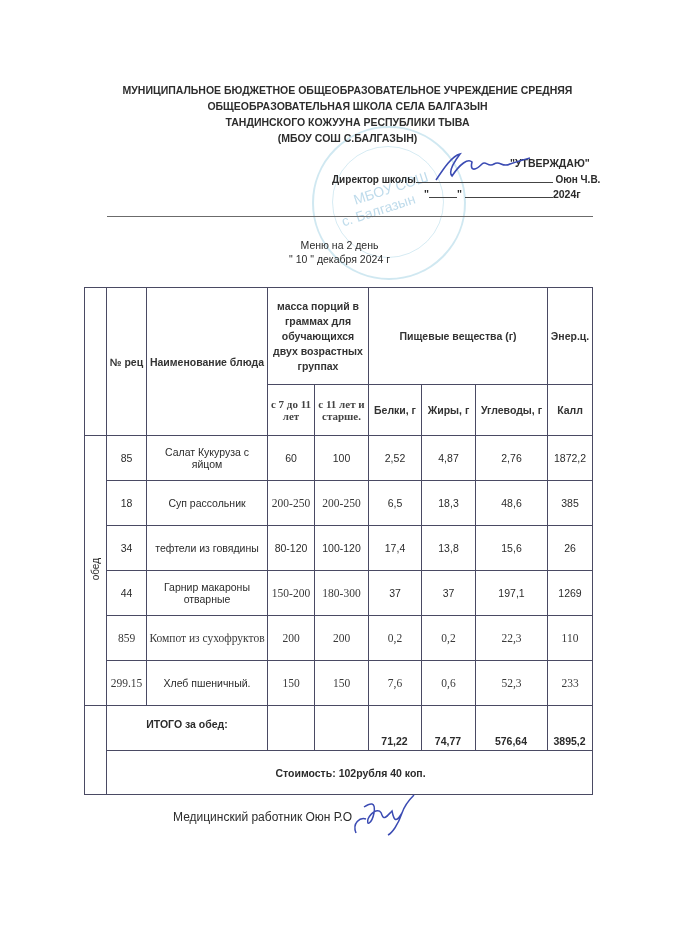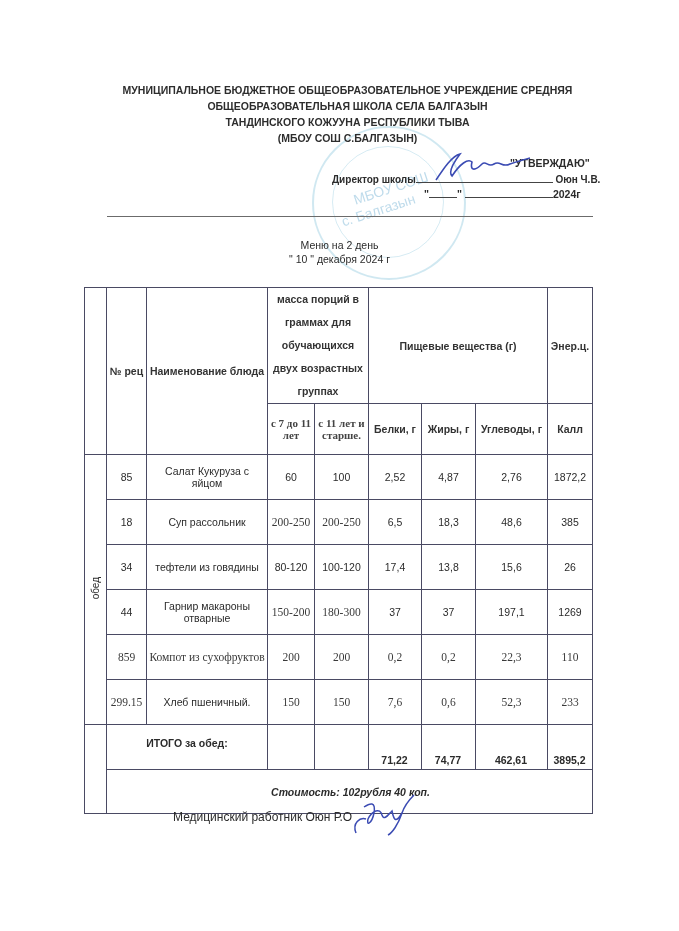--- a/index.html
+++ b/index.html
@@ -25,21 +25,21 @@
   .sig { color: #3b4bb3; }
   table.menu { position: absolute; top: 287px; left: 84px; border-collapse: collapse; table-layout: fixed; width: 508px; }
   table.menu td { border: 1px solid #4a4a63; text-align: center; vertical-align: middle;
                   font-size: 10.5px; padding: 0 2px; overflow: hidden; }
   .hdr { font-weight: bold; color: #333; }
   .serif { font-family: "Liberation Serif", serif; font-size: 11.5px !important; color: #3a3a3a; }
   .serif-b { font-family: "Liberation Serif", serif; font-weight: bold; font-size: 11px !important; color: #444; margin-left: 8px; }
   .vert { writing-mode: vertical-rl; transform: rotate(180deg); font-size: 10px; }
   .tot { vertical-align: bottom !important; font-weight: bold; text-align: right; padding-right: 3px !important; padding-bottom: 3px !important; }
   .tot-label { font-weight: bold; vertical-align: top !important; padding-top: 12px !important; }
-  .cost { text-align: left; font-weight: bold; padding-left: 4px !important; font-style: italic; }
+  .cost { text-align: left; font-weight: bold; padding-left: 4px !important; }
   .med { top: 810px; left: 173px; font-size: 12px; white-space: nowrap; }
 </style>
 </head>
 <body>
 
 <div class="abs stamp"></div>
 <div class="abs stamp-inner"></div>
 <div class="abs stamp-text" style="top:180px;left:352px;">МБОУ СОШ</div>
 <div class="abs stamp-text" style="top:202px;left:340px;">с. Балгазын</div>
 
@@ -79,21 +79,21 @@
     <col style="width:53px">
       <col style="width:54px">
       <col style="width:72px">
       <col style="width:45px">
   </colgroup>
   <tbody>
       <tr style="height:97px">
     <td rowspan="2"></td>
     <td rowspan="2" class="hdr">№ рец</td>
     <td rowspan="2" class="hdr">Наименование блюда</td>
-    <td colspan="2" class="hdr" style="line-height:23px">масса порций в граммах для обучающихся двух возрастных группах</td>
+    <td colspan="2" class="hdr" style="line-height:15px">масса порций в граммах для обучающихся двух возрастных группах</td>
     <td colspan="3" class="hdr">Пищевые вещества (г)</td>
     <td class="hdr">Энер.ц.</td>
   </tr>
   <tr style="height:51px">
     <td class="serif-b">с 7 до 11 лет</td>
     <td class="serif-b">с 11 лет и старше.</td>
     <td class="hdr">Белки, г</td>
     <td class="hdr">Жиры, г</td>
     <td class="hdr">Углеводы, г</td>
     <td class="hdr">Калл</td>
@@ -159,21 +159,21 @@
     <td class="serif">52,3</td>
     <td class="serif">233</td>
   </tr>
   <tr style="height:45px">
     <td rowspan="2"></td>
     <td colspan="2" class="tot-label">ИТОГО за обед:</td>
     <td></td>
     <td></td>
     <td class="tot">71,22</td>
     <td class="tot">74,77</td>
-    <td class="tot">462,61</td>
+    <td class="tot">576,64</td>
     <td class="tot">3895,2</td>
   </tr>
   <tr style="height:44px">
     <td colspan="8" class="cost">Стоимость:  102рубля 40 коп.</td>
   </tr>
 </tbody>
   </table>
 
 <div class="abs med">Медицинский работник  Оюн Р.О</div>
 <svg class="abs" style="top:793px;left:352px;" width="70" height="45">

